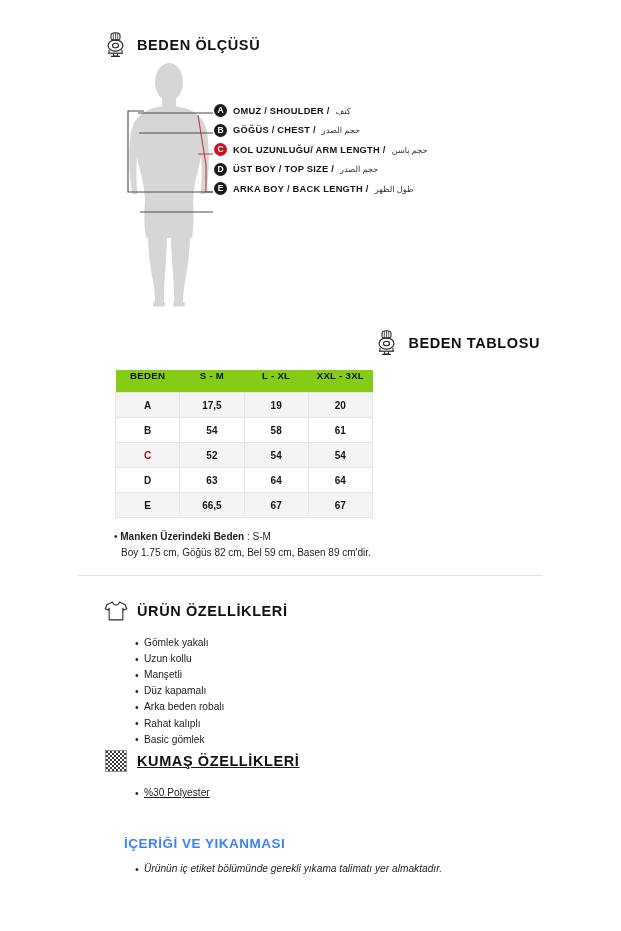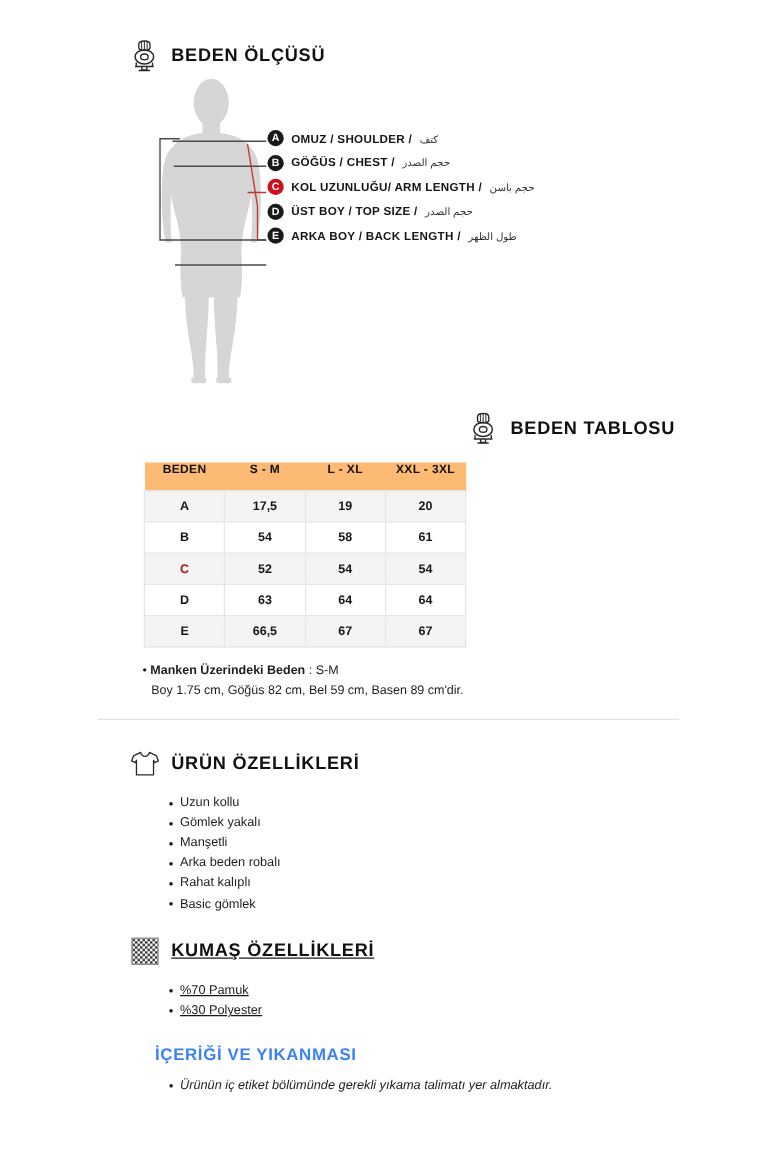--- a/index.html
+++ b/index.html
@@ -47,21 +47,21 @@
   .label-text { font-size: 9.3px; font-weight: bold; letter-spacing: 0.25px; white-space: nowrap; color:#141414; }
   .label-ar { font-size: 8.2px; font-weight: normal; color: #333; direction: rtl; unicode-bidi: isolate; }
 
   
   #table-block { position: absolute; left: 110px; top: 330px; width: 430px; }
   #table-head { margin-bottom: 14px; }
   table.size { border-collapse: collapse; width: 258px; margin-left: 5px; }
   table.size th {
     font-size: 9.6px; font-weight: bold; letter-spacing: 0.3px;
     padding: 0 0 11px 0; text-align: center; color: #111;
-    border: none; background: #fdba74;
+    border: none; background: #84cc16;
   }
   table.size td {
     font-size: 10px; font-weight: bold; text-align: center;
     padding: 6.5px 0; border: 1px solid #e6e6e6; color:#151515;
     background: #ffffff; width: 64.5px;
   }
   table.size tr.shade td { background: #f4f4f4; }
   table.size td.red { color: #b3121f; }
 
   .note { margin-top: 11px; margin-left: 4px; font-size: 10px; line-height: 1.55; color: #1d1d1d; }
@@ -257,23 +257,24 @@
 
   <div id="features-block">
     <div class="sec-head">
       <svg class="sec-icon" viewBox="0 0 26 24">
         <path d="M9.2 2.2 L3 5.2 L1.4 9.6 L4.6 11 L5.6 9 L5.6 21.6 L20.4 21.6 L20.4 9 L21.4 11 L24.6 9.6
                  L23 5.2 L16.8 2.2 C16.2 4.4 14.8 5.6 13 5.6 C11.2 5.6 9.8 4.4 9.2 2.2 Z" fill="none" stroke="#2a2a2a" stroke-width="1.15" stroke-linejoin="round"></path>
       </svg>
       <span class="title">ÜRÜN ÖZELLİKLERİ</span>
     </div>
     <ul class="bullets">
+      <li>Gömlek yakalı</li>
       <li>Uzun kollu</li>
-      <li>Gömlek yakalı</li>
       <li>Manşetli</li>
+      <li>Düz kapamalı</li>
       <li>Arka beden robalı</li>
       <li>Rahat kalıplı</li>
       <li>Basic gömlek</li>
     </ul>
   </div>
 
   <div id="fabric-block">
     <div class="sec-head">
       <svg class="sec-icon" viewBox="0 0 24 24">
         <defs>
@@ -281,21 +282,20 @@
             <rect x="0" y="0" width="2" height="2" fill="#3a3a3a"></rect>
             <rect x="2" y="2" width="2" height="2" fill="#3a3a3a"></rect>
           </pattern>
         </defs>
         <rect x="1.5" y="1.5" width="21" height="21" fill="url(#weave)"></rect>
         <rect x="1.5" y="1.5" width="21" height="21" fill="none" stroke="#8a8a8a" stroke-width="0.9"></rect>
       </svg>
       <span class="title">KUMAŞ ÖZELLİKLERİ</span>
     </div>
     <ul class="bullets">
-      <li>%70  Pamuk</li>
       <li>%30  Polyester</li>
     </ul>
   </div>
 
   <div id="wash-block">
     <div class="title-plain">İÇERİĞİ VE YIKANMASI</div>
     <ul class="bullets">
       <li>Ürünün iç etiket bölümünde gerekli yıkama talimatı yer almaktadır.</li>
     </ul>
   </div>

